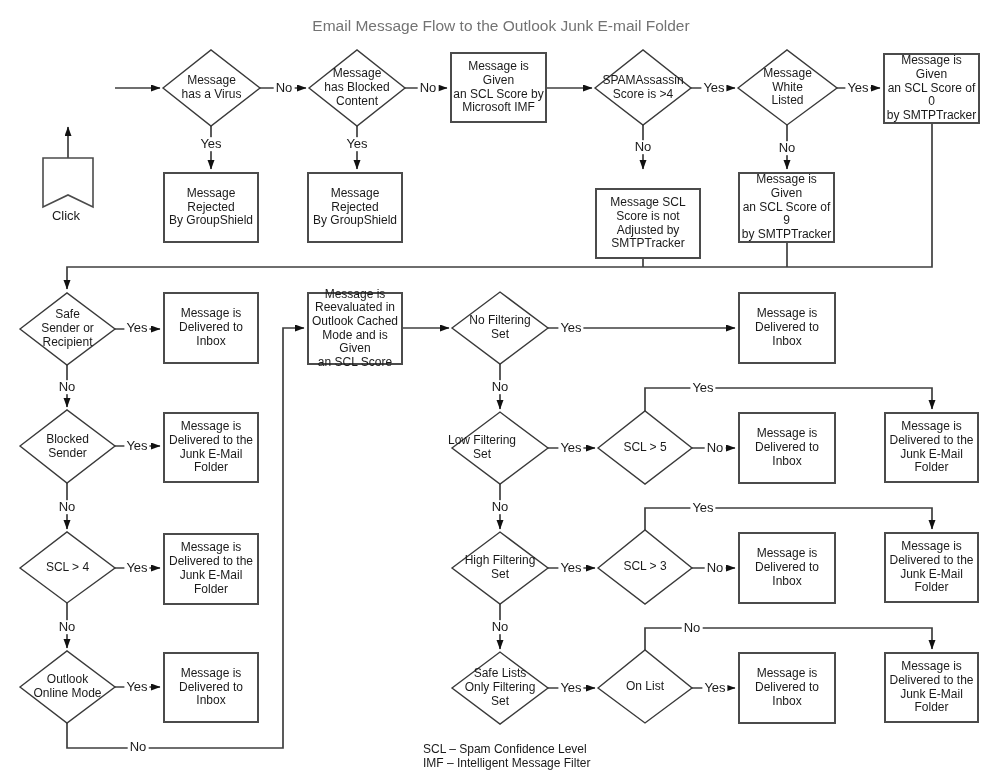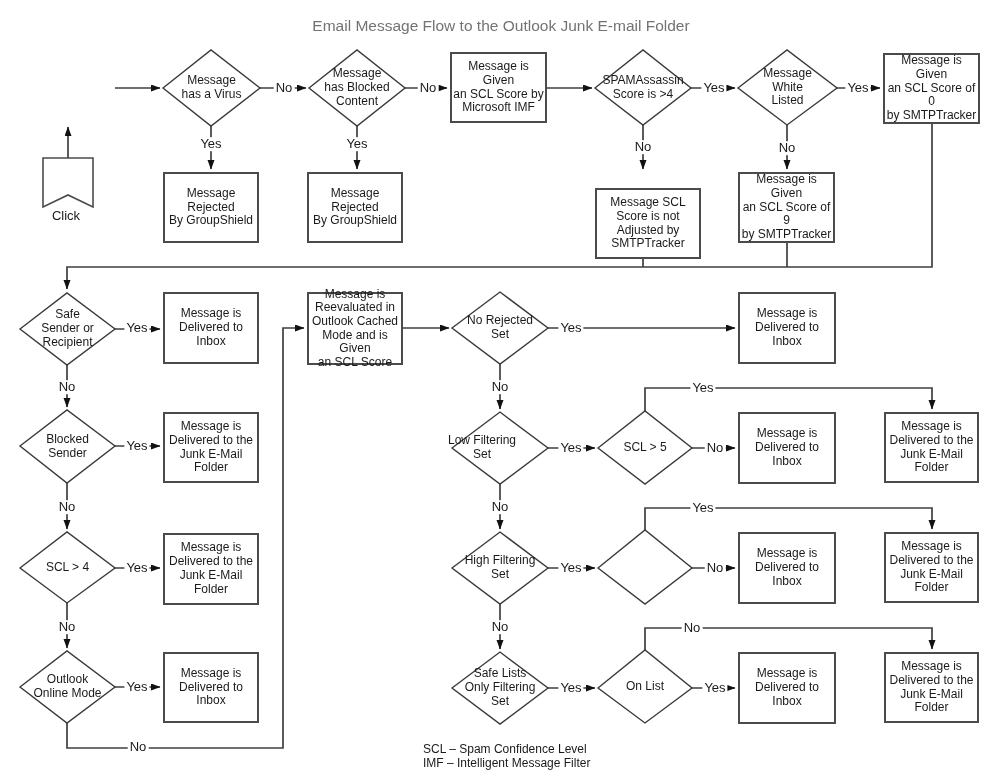--- a/index.html
+++ b/index.html
@@ -167,30 +167,31 @@
 White
 Listed</div>
   <div class="node" style="left:20px;top:410px;width:95px;height:73px">Blocked
 Sender</div>
   <div class="node" style="left:20px;top:293px;width:95px;height:72px">Safe
 Sender or
 Recipient</div>
   <div class="node" style="left:20px;top:532px;width:95px;height:71px">SCL &gt; 4</div>
   <div class="node" style="left:20px;top:651px;width:95px;height:72px">Outlook
 Online Mode</div>
-  <div class="node" style="left:452px;top:292px;width:96px;height:72px">No Rejected
+  <div class="node" style="left:452px;top:292px;width:96px;height:72px">No Filtering
 Set</div>
   <div class="node" style="left:434px;top:412px;width:96px;height:72px">Low Filtering
 Set</div>
   <div class="node" style="left:452px;top:532px;width:96px;height:72px">High Filtering
 Set</div>
   <div class="node" style="left:452px;top:652px;width:96px;height:72px">Safe Lists
 Only Filtering
 Set</div>
   <div class="node" style="left:598px;top:411px;width:94px;height:73px">SCL &gt; 5</div>
+  <div class="node" style="left:598px;top:530px;width:94px;height:74px">SCL &gt; 3</div>
   <div class="node" style="left:598px;top:650px;width:94px;height:73px">On List</div>
 
   <span class="elabel" style="left:66px;top:216px">Click</span>
 
   <span class="elabel" style="left:284px;top:88px">No</span>
   <span class="elabel" style="left:428px;top:88px">No</span>
   <span class="elabel" style="left:714px;top:88px">Yes</span>
   <span class="elabel" style="left:858px;top:88px">Yes</span>
   <span class="elabel" style="left:211px;top:144px">Yes</span>
   <span class="elabel" style="left:357px;top:144px">Yes</span>

